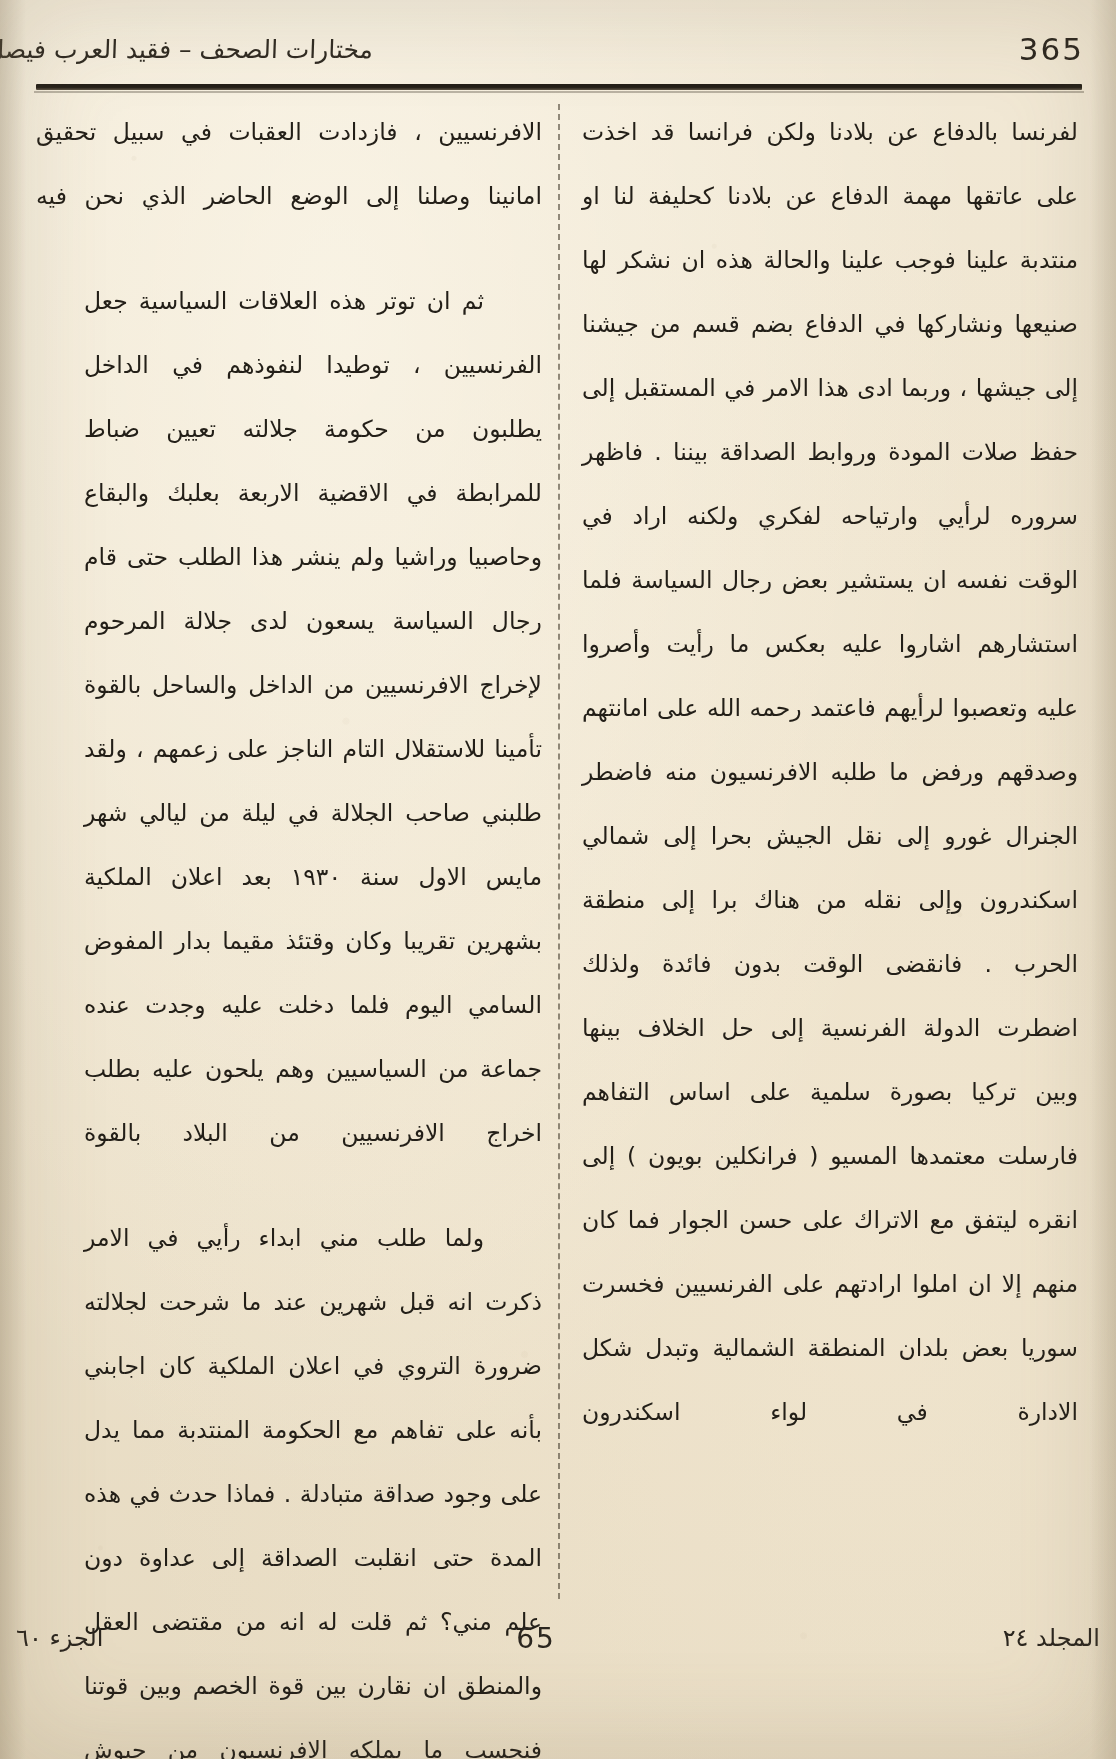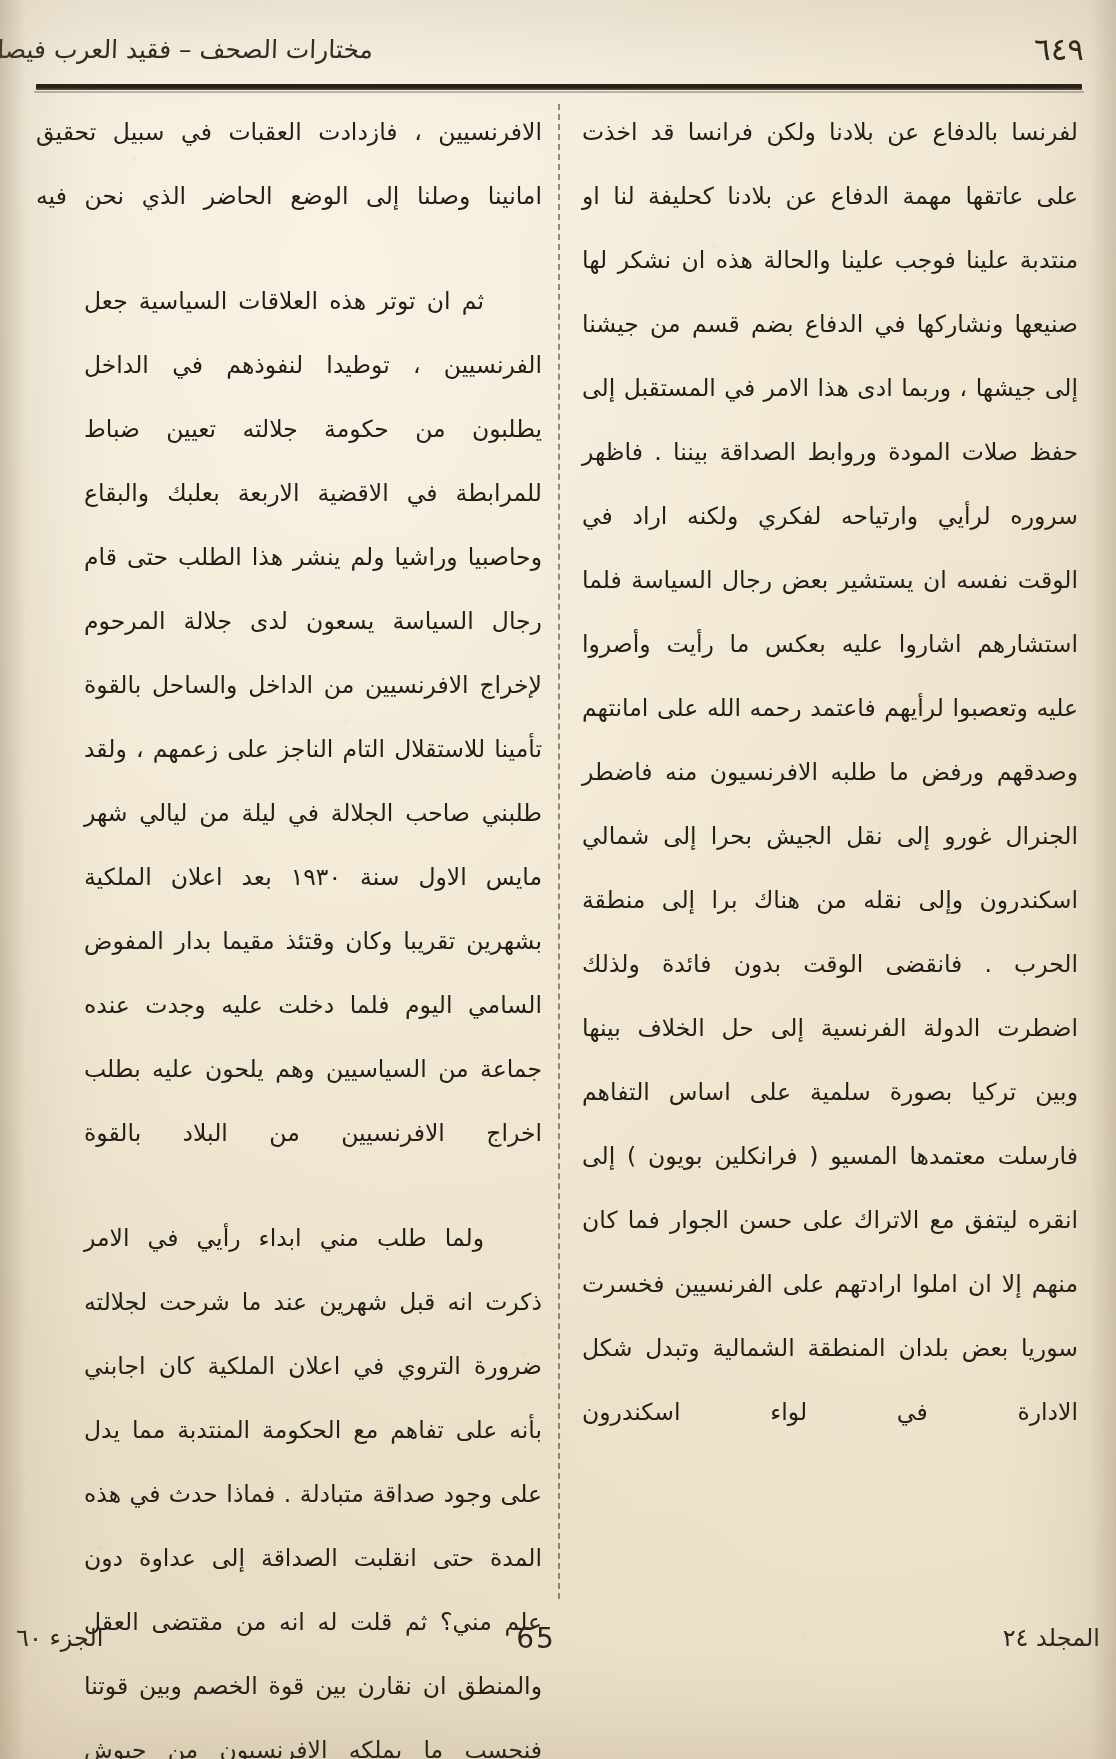--- a/index.html
+++ b/index.html
@@ -160,21 +160,21 @@
   .edge-shadow-right { right: 0; background: linear-gradient(270deg, rgba(110,94,64,0.18), rgba(110,94,64,0)); }
 </style>
 </head>
 <body>
 
 <div class="page">
   <div class="grain"></div>
 
   <div class="runhead">
     <div class="runhead-title">مختارات الصحف – فقيد العرب فيصل</div>
-    <div class="page-number">٦٤٩</div>
+    <div class="page-number">365</div>
   </div>
 
   <div class="rule-top"></div>
 
   <div class="columns">
 
     <div class="col col-right">
       <p class="para">لفرنسا بالدفاع عن بلادنا ولكن فرانسا قد اخذت على عاتقها مهمة الدفاع عن بلادنا كحليفة لنا او منتدبة علينا فوجب علينا والحالة هذه ان نشكر لها صنيعها ونشاركها في الدفاع بضم قسم من جيشنا إلى جيشها ، وربما ادى هذا الامر في المستقبل إلى حفظ صلات المودة وروابط الصداقة بيننا . فاظهر سروره لرأيي وارتياحه لفكري ولكنه اراد في الوقت نفسه ان يستشير بعض رجال السياسة فلما استشارهم اشاروا عليه بعكس ما رأيت وأصروا عليه وتعصبوا لرأيهم فاعتمد رحمه الله على امانتهم وصدقهم ورفض ما طلبه الافرنسيون منه فاضطر الجنرال غورو إلى نقل الجيش بحرا إلى شمالي اسكندرون وإلى نقله من هناك برا إلى منطقة الحرب . فانقضى الوقت بدون فائدة ولذلك اضطرت الدولة الفرنسية إلى حل الخلاف بينها وبين تركيا بصورة سلمية على اساس التفاهم فارسلت معتمدها المسيو ( فرانكلين بويون ) إلى انقره ليتفق مع الاتراك على حسن الجوار فما كان منهم إلا ان املوا ارادتهم على الفرنسيين فخسرت سوريا بعض بلدان المنطقة الشمالية وتبدل شكل الادارة في لواء اسكندرون</p>
     </div>
 

